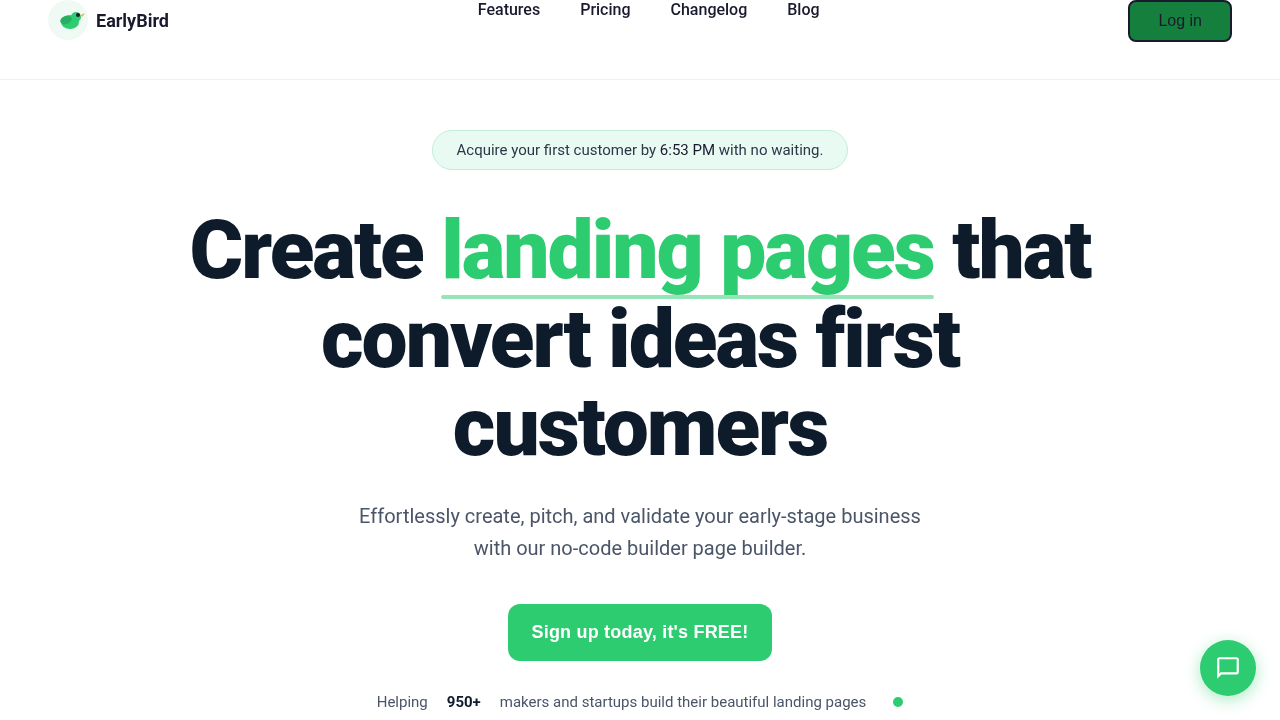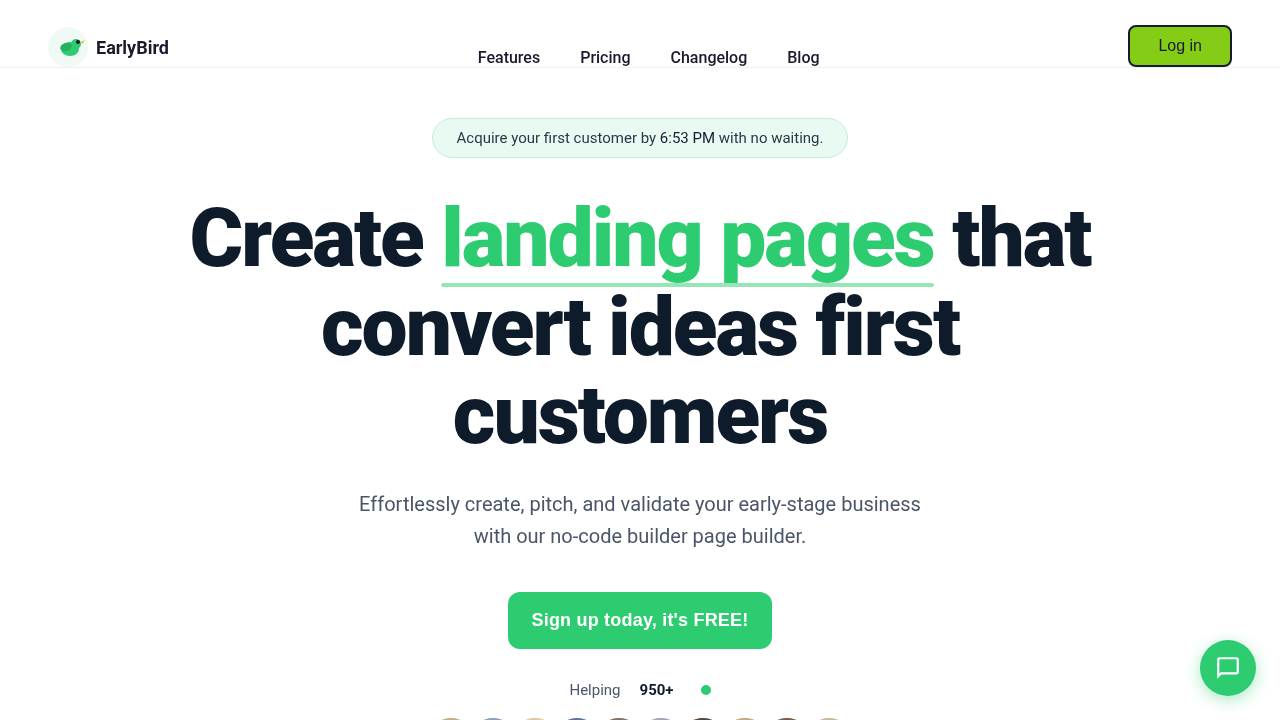--- a/index.html
+++ b/index.html
@@ -13,24 +13,24 @@
       background: #ffffff;
       width: 1280px;
       height: 720px;
       overflow: hidden;
       position: relative;
     }
 
     
     nav {
       display: flex;
-      align-items: flex-end;
+      align-items: flex-start;
       justify-content: space-between;
       padding: 0 48px;
-      height: 68px;
+      height: 80px;
       border-bottom: 1px solid #f0f0f0;
     }
 
     .nav-logo {
       display: flex;
       align-items: center;
       gap: 8px;
       text-decoration: none;
     }
 
@@ -48,21 +48,21 @@
 
     .nav-links a {
       text-decoration: none;
       color: #1a1a2e;
       font-size: 16px;
       font-weight: 500;
     }
 
     .login-btn {
       border: 2px solid #1a1a2e;
-      background: #84cc16;
+      background: #15803d;
       color: #1a1a2e;
       padding: 10px 28px;
       border-radius: 8px;
       font-size: 16px;
       font-weight: 500;
       cursor: pointer;
     }
 
     
     .hero {
@@ -268,20 +268,21 @@
     <span>Effortlessly create, pitch, and validate your early-stage business</span><br>
     <span>with our no-code builder page builder.</span>
   </p>
 
   <button class="cta-button">Sign up today, it's FREE!</button>
 
   <div class="social-proof">
     <div class="social-proof-text">
       <span>Helping </span>
       <strong>950+</strong>
+      <span> makers and startups build their beautiful landing pages</span>
       <span class="green-dot"></span>
     </div>
     <div class="avatars">
       <div class="avatar av1">
         <svg viewBox="0 0 52 52" width="52" height="52">
           <circle cx="26" cy="26" r="26" fill="#c9a882"></circle>
           <circle cx="26" cy="22" r="10" fill="#a0826d"></circle>
           <ellipse cx="26" cy="44" rx="14" ry="10" fill="#b08060"></ellipse>
         </svg>
       </div>

